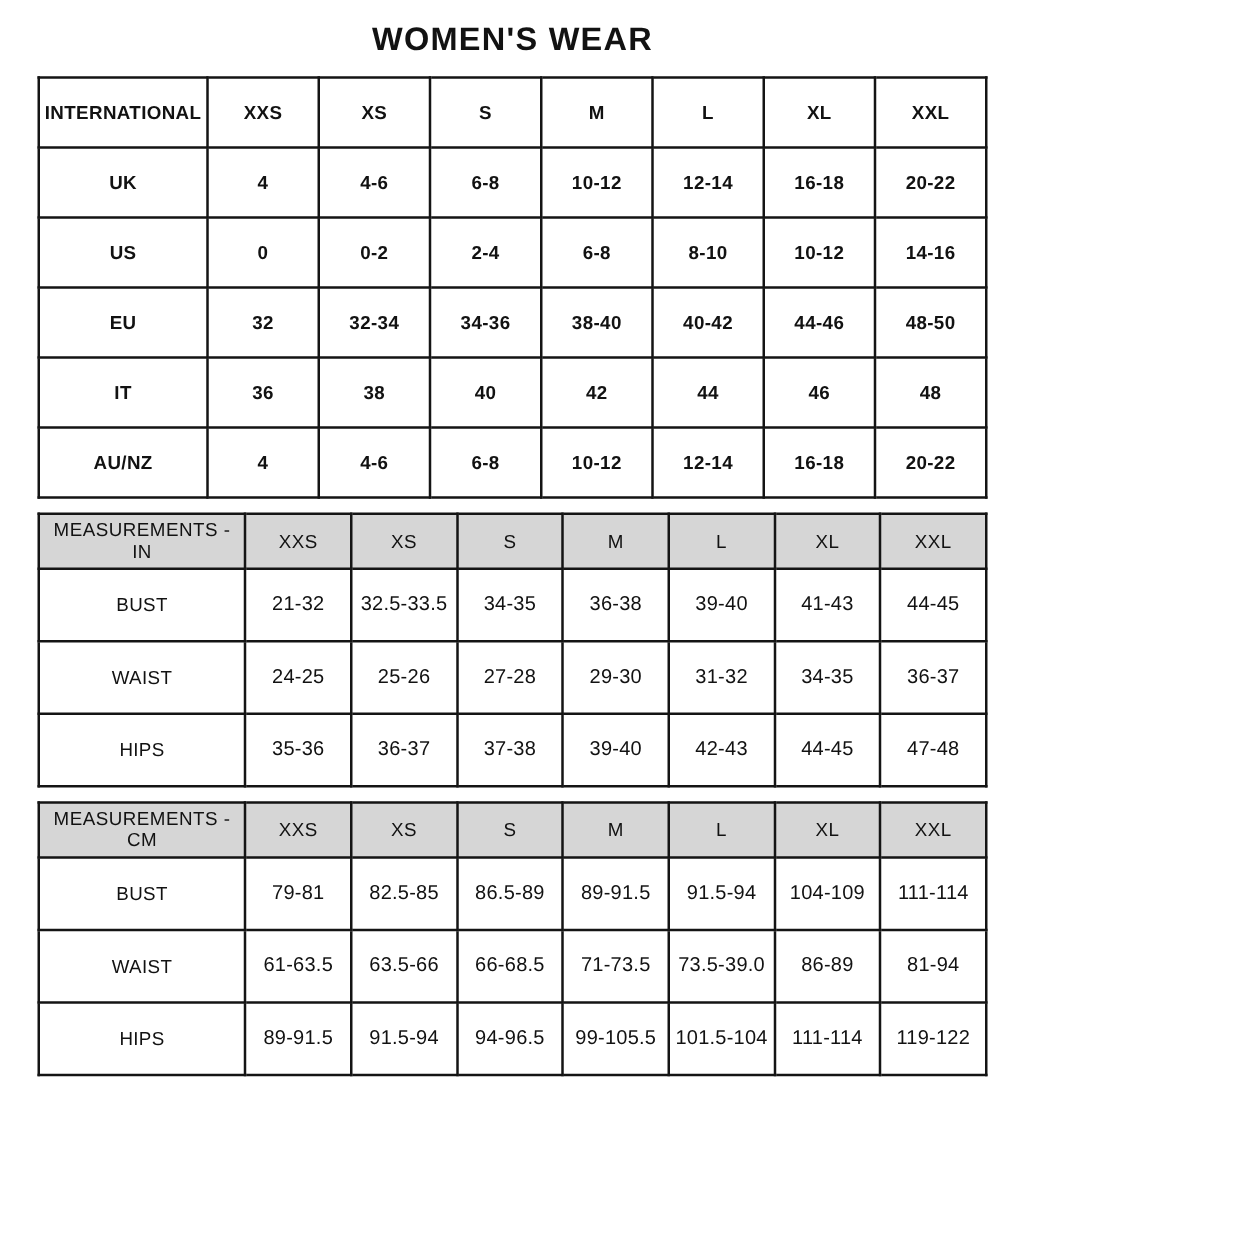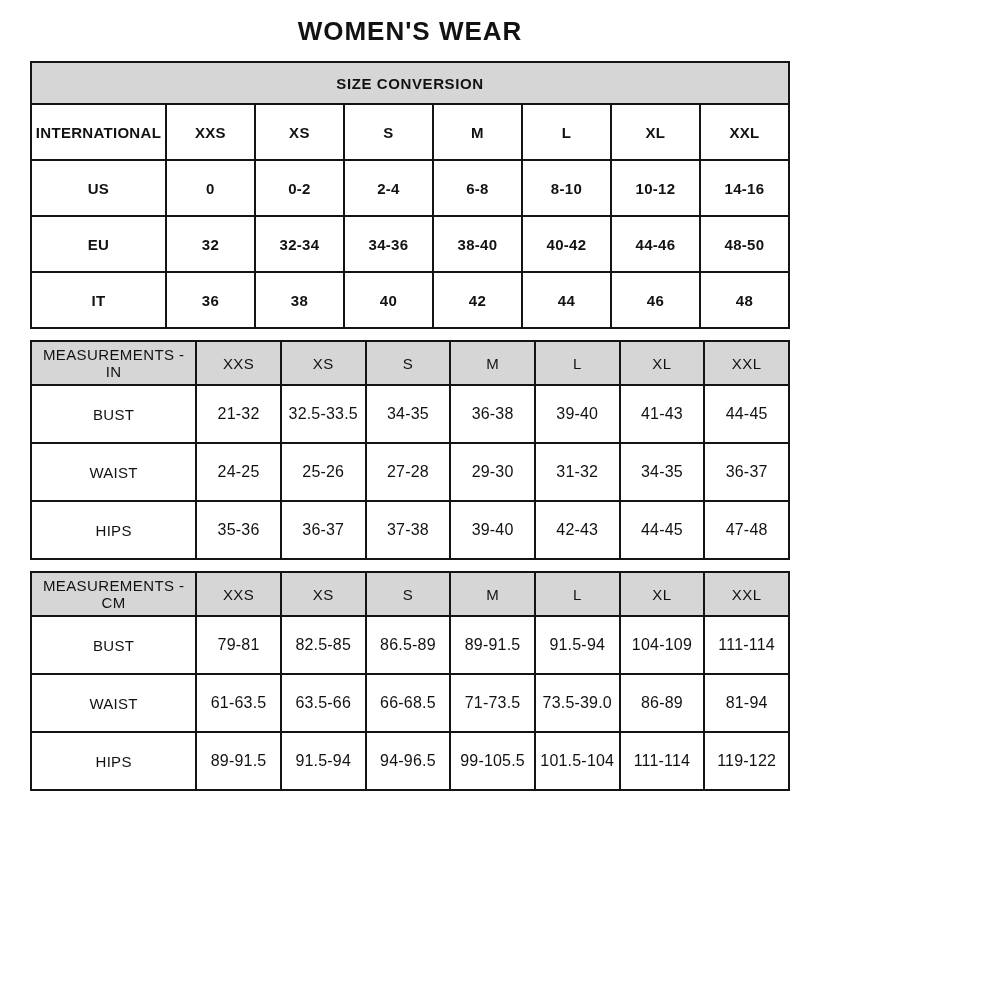--- a/index.html
+++ b/index.html
@@ -93,34 +93,41 @@
         <col class="c0">
         <col class="c">
         <col class="c">
         <col class="c">
         <col class="c">
         <col class="c">
         <col class="c">
         <col class="c">
       </colgroup>
     <tbody>
-        <tr>
-      <th class="main-hdr" colspan="8">SIZE CONVERSION</th>
-    </tr>
     <tr>
       <td>INTERNATIONAL</td>
       <td>XXS</td>
       <td>XS</td>
       <td>S</td>
       <td>M</td>
       <td>L</td>
       <td>XL</td>
       <td>XXL</td>
     </tr>
     <tr>
+      <td>UK</td>
+      <td>4</td>
+      <td>4-6</td>
+      <td>6-8</td>
+      <td>10-12</td>
+      <td>12-14</td>
+      <td>16-18</td>
+      <td>20-22</td>
+    </tr>
+    <tr>
       <td>US</td>
       <td>0</td>
       <td>0-2</td>
       <td>2-4</td>
       <td>6-8</td>
       <td>8-10</td>
       <td>10-12</td>
       <td>14-16</td>
     </tr>
     <tr>
@@ -135,20 +142,30 @@
     </tr>
     <tr>
       <td>IT</td>
       <td>36</td>
       <td>38</td>
       <td>40</td>
       <td>42</td>
       <td>44</td>
       <td>46</td>
       <td>48</td>
+    </tr>
+    <tr>
+      <td>AU/NZ</td>
+      <td>4</td>
+      <td>4-6</td>
+      <td>6-8</td>
+      <td>10-12</td>
+      <td>12-14</td>
+      <td>16-18</td>
+      <td>20-22</td>
     </tr>
   </tbody>
     </table>
 
   <table class="tbl-m">
     <colgroup>
         <col class="c0">
         <col class="c">
         <col class="c">
         <col class="c">

